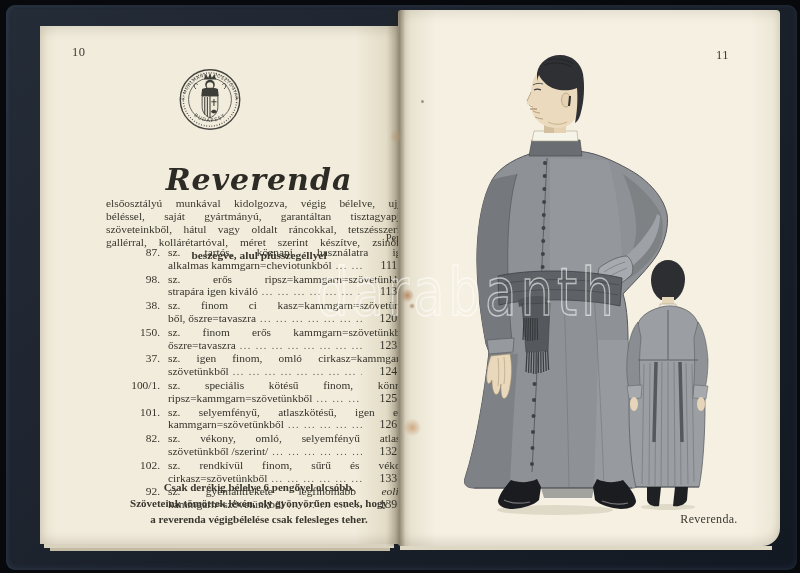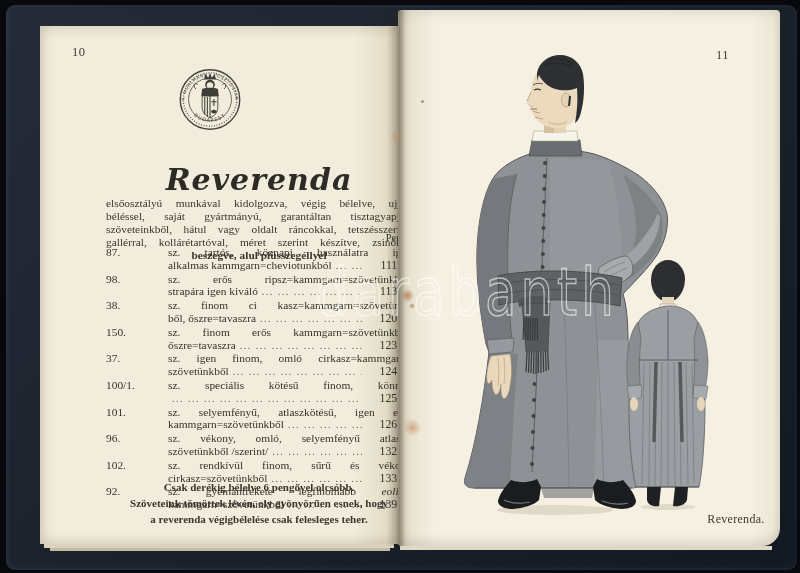--- a/index.html
+++ b/index.html
@@ -29,32 +29,32 @@
     font-size:30px;letter-spacing:1px;color:#2d2b25;}
   .intro{position:absolute;left:66px;top:171px;width:306px;
     font-size:11.4px;line-height:13.1px;color:#38362e;}
   .jline{display:block;text-align:justify;text-align-last:justify;}
   .cline{display:block;text-align:center;text-align-last:center;font-weight:bold;}
   .pengo{position:absolute;left:66px;top:206px;width:306px;text-align:right;
     font-size:10.5px;color:#3a382f;}
   .items{position:absolute;left:66px;top:220px;width:306px;
     font-size:11.4px;line-height:12.8px;color:#35332b;}
   .line{display:flex;align-items:baseline;}
-  .num{width:62px;padding-right:8px;box-sizing:border-box;text-align:left;flex:none;}
+  .num{width:62px;padding-right:8px;box-sizing:border-box;text-align:right;flex:none;}
   .d1{display:block;flex:1;text-align:justify;text-align-last:justify;}
   .d2{flex:none;white-space:nowrap;}
   .leader{flex:1;overflow:hidden;white-space:nowrap;color:#55524a;
     letter-spacing:1.5px;font-size:10px;margin:0 4px;min-width:6px;}
   .price{width:46px;flex:none;text-align:right;font-size:11.8px;white-space:nowrap;}
   .fab{font-style:italic;}
   .notes{position:absolute;left:66px;top:453px;width:306px;text-align:center;
     font-size:11px;line-height:16.2px;color:#38362e;}
   
   .illu{position:absolute;left:398px;top:10px;width:382px;height:536px;}
-  .caption{position:absolute;left:696px;top:512px;width:80px;text-align:center;
+  .caption{position:absolute;left:669px;top:512px;width:80px;text-align:center;
     font-size:12px;letter-spacing:.3px;color:#3a382f;}
   
   .watermark{position:absolute;left:316px;top:254px;width:340px;height:92px;
     pointer-events:none;font-family:"DejaVu Sans",sans-serif;font-size:66px;font-weight:500;
     letter-spacing:5px;color:transparent;-webkit-text-stroke:1.5px rgba(255,255,255,.72);
     transform:scaleX(.78);transform-origin:left center;opacity:.8;}
   
   .stain{position:absolute;border-radius:50%;}
   .s1{left:401px;top:288px;width:13px;height:15px;opacity:.7;
       background:radial-gradient(circle,#a96a3c 0%,rgba(169,106,60,0) 70%);}
@@ -187,41 +187,42 @@
             </div>
         </div>
 
         <div class="item">
           <div class="line">
               <span class="num">100/1.</span>
               <span class="d1">sz. speciális kötésű finom, könnyű</span>
             </div>
           <div class="line">
               <span class="num"></span>
+              <span class="d2">ripsz=kammgarn=szövetünkből</span>
               <span class="leader">... ... ... ... ... ... ... ... ... ... ... ...</span>
               <span class="price">125.—</span>
             </div>
         </div>
 
         <div class="item">
           <div class="line">
               <span class="num">101.</span>
               <span class="d1">sz. selyemfényű, atlaszkötésű, igen erős</span>
             </div>
           <div class="line">
               <span class="num"></span>
               <span class="d2">kammgarn=szövetünkből</span>
               <span class="leader">... ... ... ... ... ... ... ... ... ... ... ...</span>
               <span class="price">126.—</span>
             </div>
         </div>
 
         <div class="item">
           <div class="line">
-              <span class="num">96.</span>
+              <span class="num">82.</span>
               <span class="d1">sz. vékony, omló, selyemfényű atlasz=</span>
             </div>
           <div class="line">
               <span class="num"></span>
               <span class="d2">szövetünkből /szerint/</span>
               <span class="leader">... ... ... ... ... ... ... ... ... ... ... ...</span>
               <span class="price">132.—</span>
             </div>
         </div>
 

